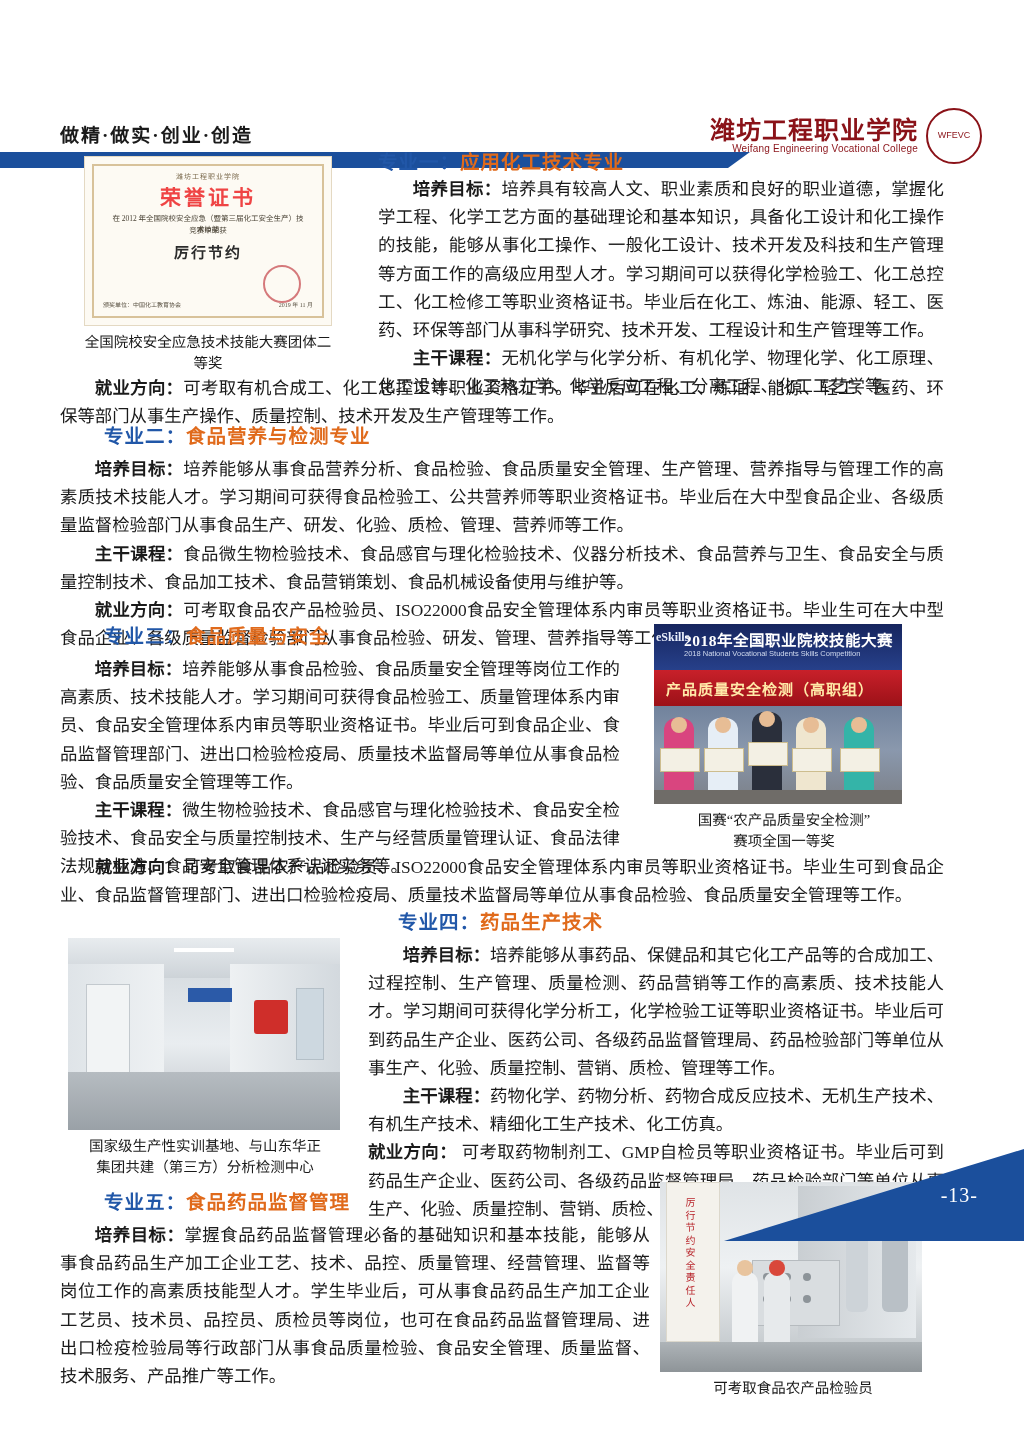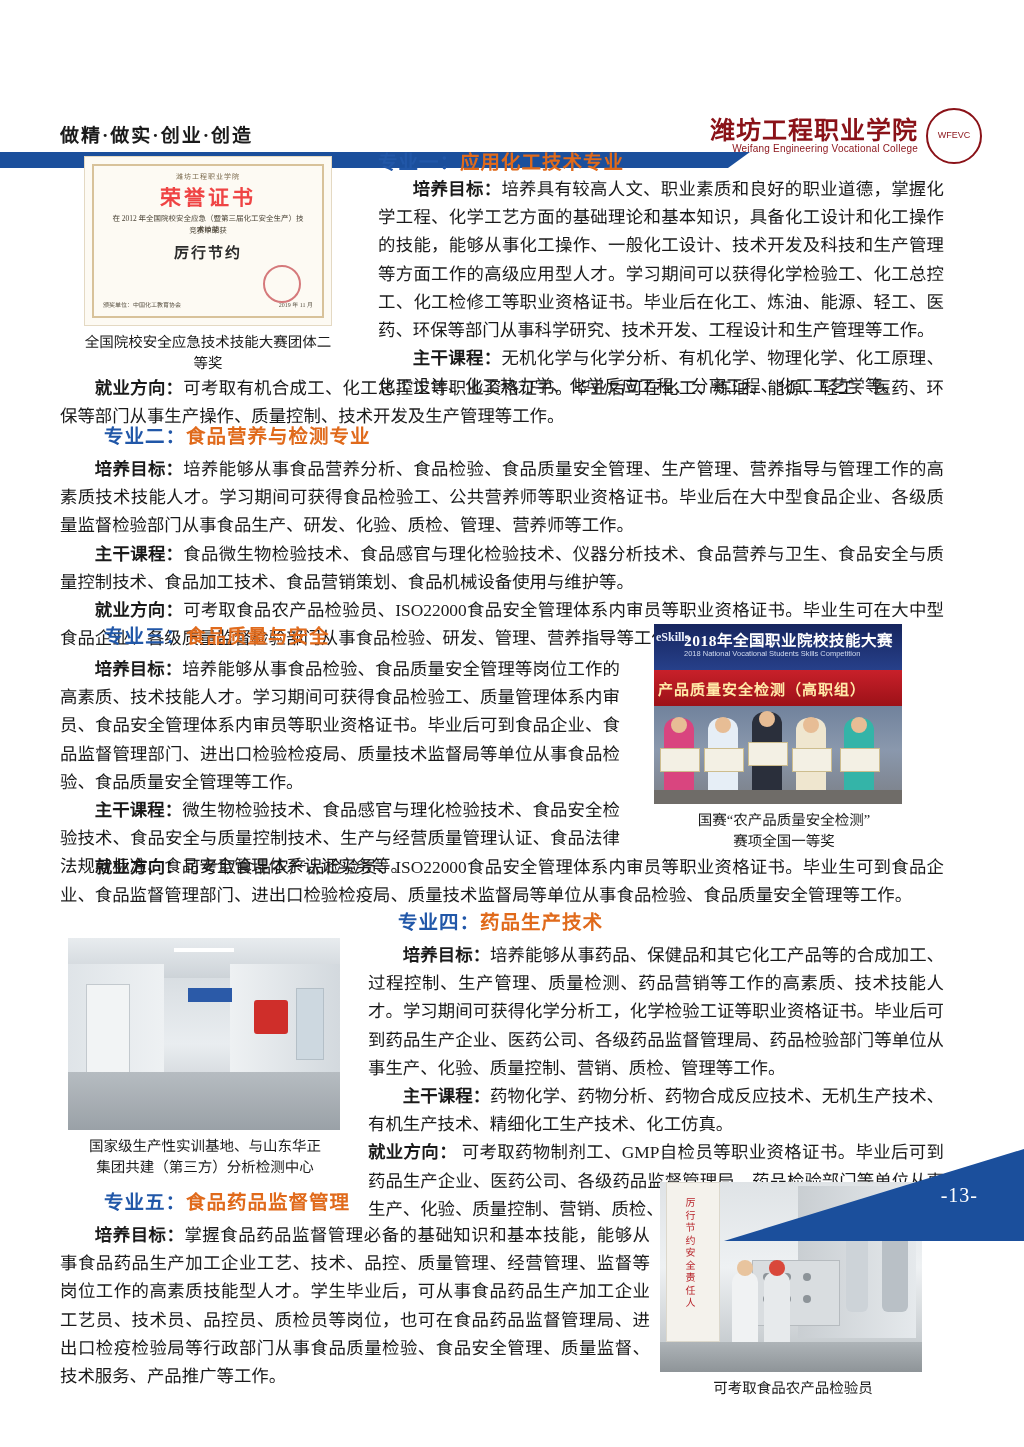--- a/index.html
+++ b/index.html
@@ -128,21 +128,21 @@
     position:absolute;left:30px;top:25px;color:#cfd9ee;font-size:7.5px;
     font-family:"Liberation Sans","DejaVu Sans",sans-serif;
   }
   .skill-banner .sk{
     position:absolute;left:2px;top:6px;color:#e8eefc;font-size:12px;font-weight:700;
   }
   .skill-red{
     position:absolute;left:0;top:46px;width:100%;height:36px;
     background:linear-gradient(#c8202a,#9c1118);
     color:#ffe9a8;font-size:15px;font-weight:700;letter-spacing:1px;
-    display:flex;align-items:center;padding-left:4px;box-sizing:border-box;
+    display:flex;align-items:center;padding-left:12px;box-sizing:border-box;
   }
   .skill-people{position:absolute;left:0;bottom:0;width:100%;height:98px;}
   .pp{position:absolute;bottom:0;width:30px;height:86px;border-radius:12px 12px 0 0;}
   .pp .hd{position:absolute;left:7px;top:-1px;width:16px;height:16px;border-radius:50%;background:#e7bd95;}
   .pp .crd{position:absolute;left:-4px;top:30px;width:38px;height:22px;background:#f3f0e4;border:1px solid #cdbd8e;}
   .floor{position:absolute;left:0;bottom:0;width:100%;height:14px;background:#6f6c68;}
 
   
   .photo-lab{
     width:272px;height:192px;position:relative;overflow:hidden;

